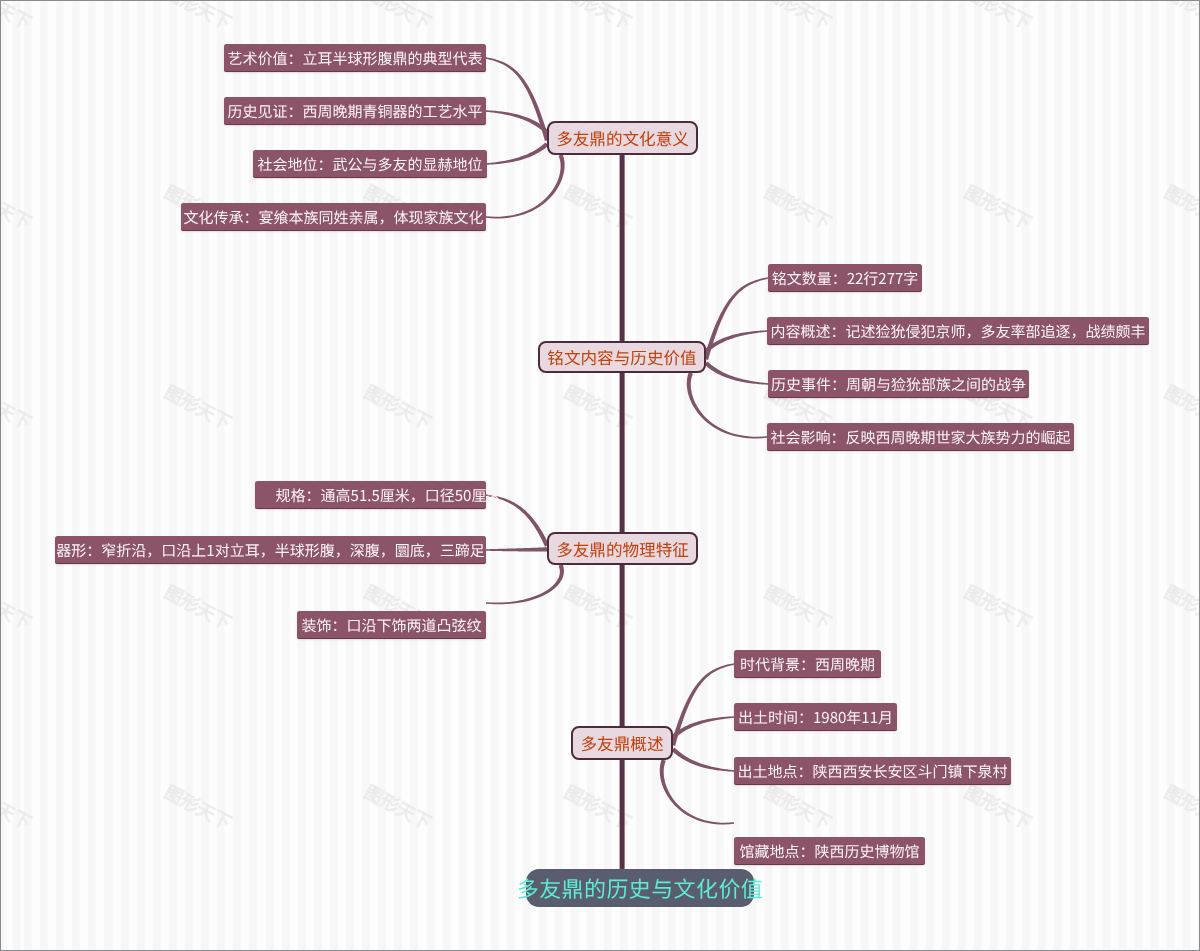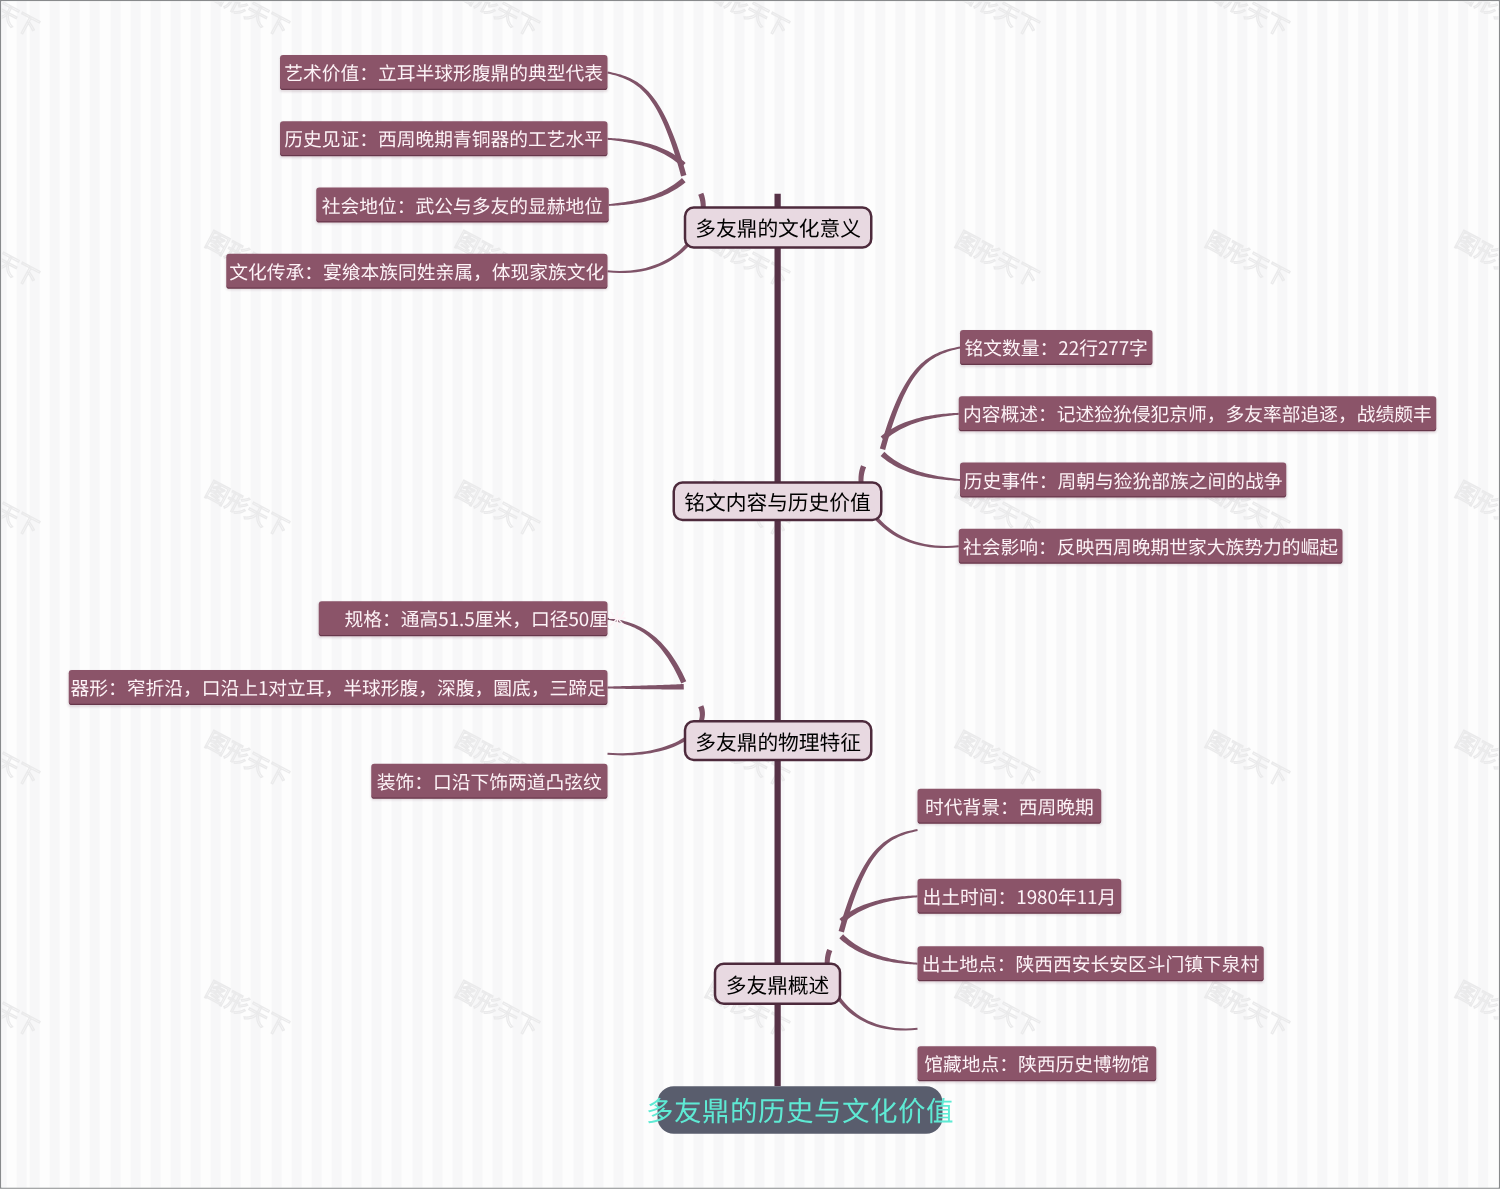--- a/index.html
+++ b/index.html
@@ -13,22 +13,22 @@
   #stripes{position:absolute;left:-1px;top:-1px;width:1202px;height:953px;
     background:repeating-linear-gradient(90deg,
       #f7f7f8 0px,#f7f7f8 8px,
       #fdfdfd 8px,#fdfdfd 16.1px);
     background-position:23.75px 0;}
   #wm{position:absolute;left:0;top:0;width:1200px;height:951px;}
   #links{position:absolute;left:0;top:0;width:1200px;height:951px;}
   .node{position:absolute;box-sizing:border-box;display:flex;align-items:center;
         justify-content:center;white-space:nowrap;}
   .root{background:#595d6d;color:#5eead4;border-radius:13px;font-size:22px;letter-spacing:.4px;margin-left:18px;}
-  .branch{background:#e8d9e1;color:#000000;border:2.2px solid #4d2a3c;border-radius:8px;
-          font-size:16.6px;margin-top:44px;}
+  .branch{background:#e8d9e1;color:#c2410c;border:2.2px solid #4d2a3c;border-radius:8px;
+          font-size:16.6px;}
   .leaf{background:#8b5469;color:#fdf3f7;border-radius:2.5px;font-size:15px;
         box-shadow:inset 0 -1px 0 rgba(60,20,40,.45), 0 1px 2px rgba(90,40,60,.16);}
 </style>
 </head>
 <body>
 
 <div id="stage">
   <div id="stripes"></div>
   <svg id="wm">
       <text x="-38" y="-5" fill="none" stroke="#eaeaeb" stroke-width="1" font-size="18" font-family="&quot;Noto Sans SC&quot;,&quot;Liberation Sans&quot;,sans-serif" transform="rotate(28 -38 -5)">图形天下</text>
@@ -173,21 +173,21 @@
     </div>
     <div class="node leaf" style="left: 54px; top: 535px; width: 431px; height: 28px;">
       <span>器形：窄折沿，口沿上1对立耳，半球形腹，深腹，圜底，三蹄足</span>
     </div>
     <div class="node leaf" style="left: 296px; top: 588px; width: 189px; height: 28px; margin-top: 22px;">
       <span>装饰：口沿下饰两道凸弦纹</span>
     </div>
     <div class="node branch" style="left: 570px; top: 725px; width: 102px; height: 34px;">
       <span>多友鼎概述</span>
     </div>
-    <div class="node leaf" style="left: 733px; top: 630px; width: 147px; height: 28px;">
+    <div class="node leaf" style="left: 733px; top: 649px; width: 147px; height: 28px;">
       <span>时代背景：西周晚期</span>
     </div>
     <div class="node leaf" style="left: 733px; top: 702px; width: 163px; height: 28px;">
       <span>出土时间：1980年11月</span>
     </div>
     <div class="node leaf" style="left: 733px; top: 756px; width: 277px; height: 28px;">
       <span>出土地点：陕西西安长安区斗门镇下泉村</span>
     </div>
     <div class="node leaf" style="left: 733px; top: 808px; width: 191px; height: 28px; margin-top: 28px;">
       <span>馆藏地点：陕西历史博物馆</span>

